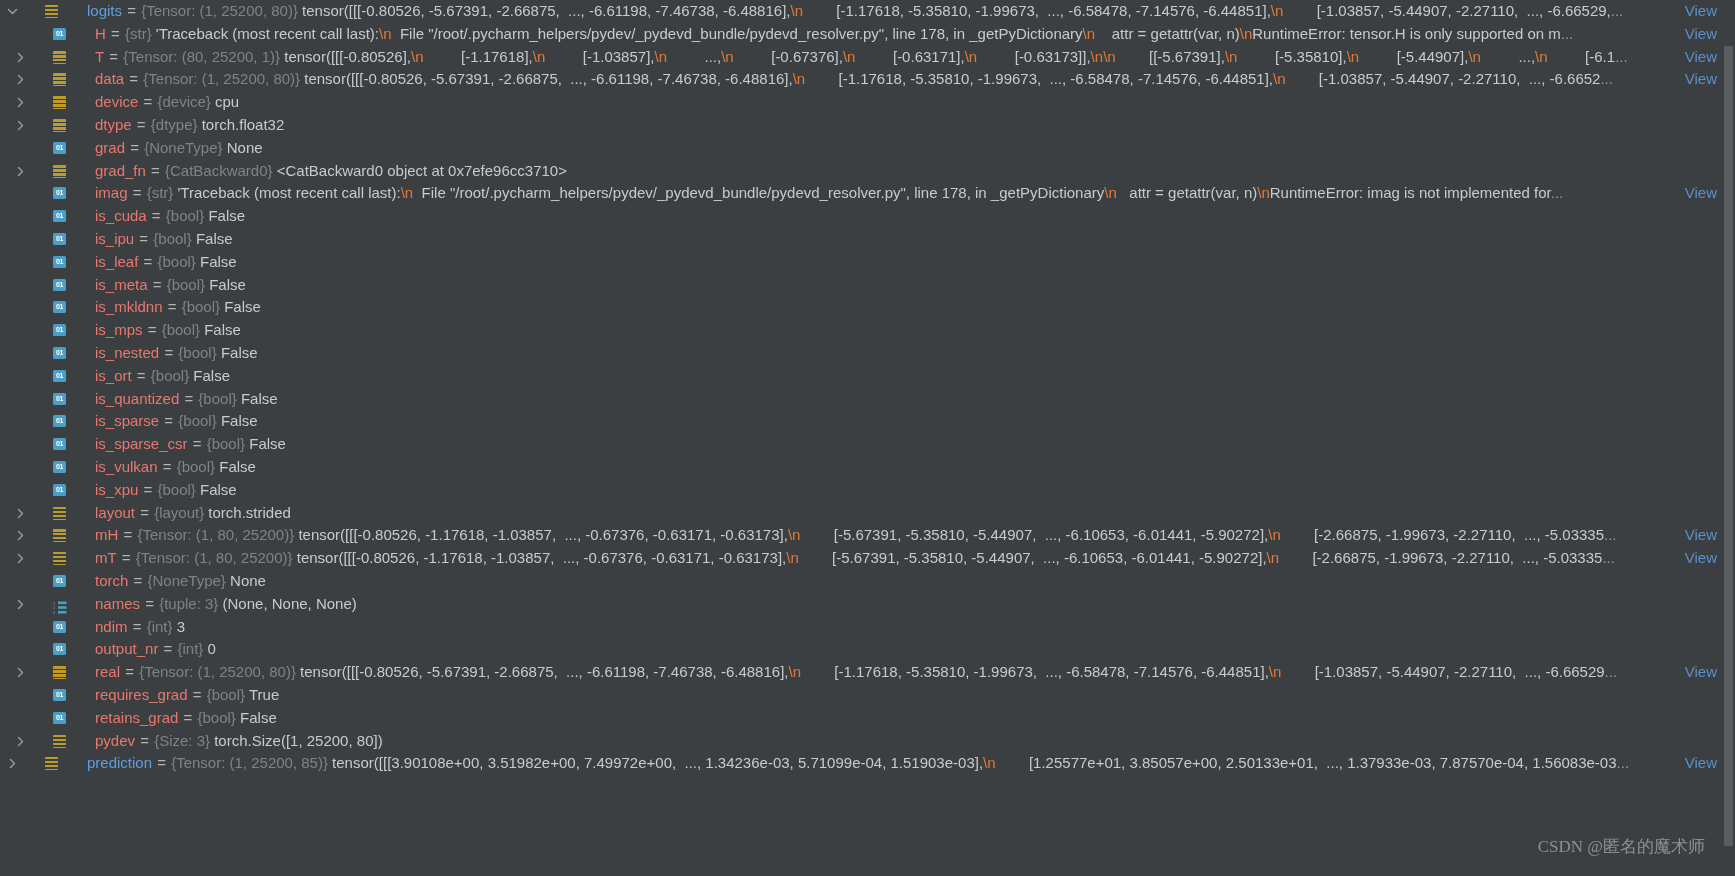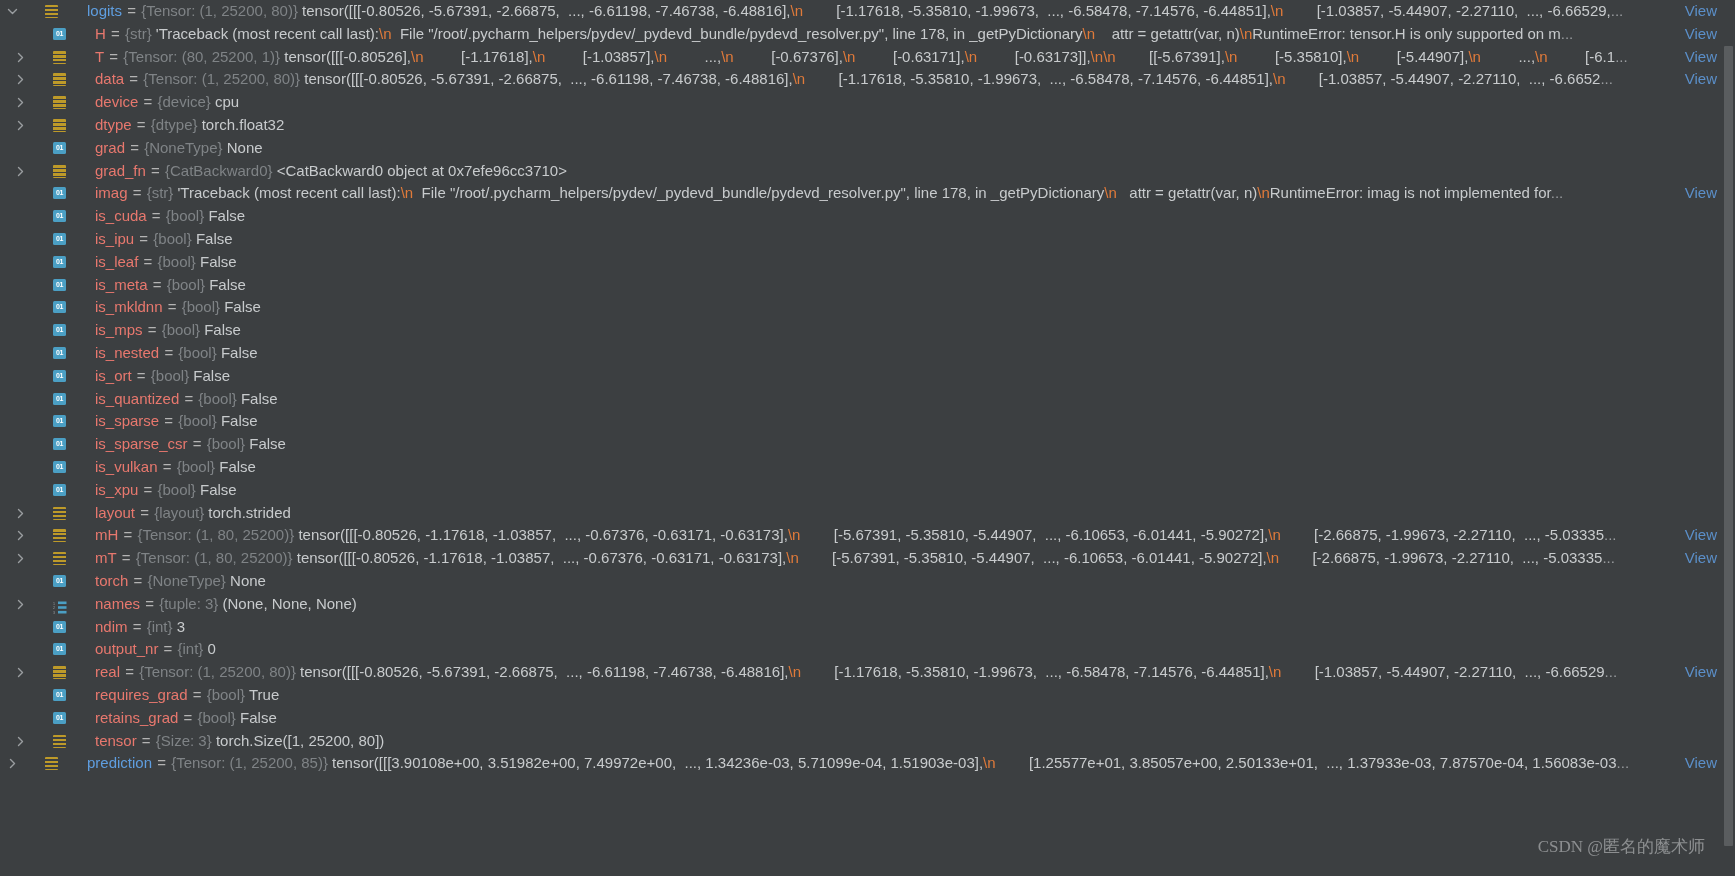--- a/index.html
+++ b/index.html
@@ -471,21 +471,21 @@
       </div>
       <div class="row ind1">
         <span class="chev">
           <svg width="11" height="11" viewBox="0 0 11 11">
             <path d="M3.5 1.5 L7.5 5.5 L3.5 9.5" fill="none" stroke="#9a9da0" stroke-width="1.4" stroke-linecap="round" stroke-linejoin="round"></path>
           </svg>
         </span>
         <span class="icon">
           <span class="ic-object"></span>
         </span>
-        <span class="txt"><span class="name">tensor</span><span class="eq"> = </span><span class="type">{Size: 3}</span> <span class="value sp">torch.Size([1, 25200, 80])</span></span>
+        <span class="txt"><span class="name">pydev</span><span class="eq"> = </span><span class="type">{Size: 3}</span> <span class="value sp">torch.Size([1, 25200, 80])</span></span>
       </div>
       <div class="row ind0">
         <span class="chev">
           <svg width="11" height="11" viewBox="0 0 11 11">
             <path d="M3.5 1.5 L7.5 5.5 L3.5 9.5" fill="none" stroke="#9a9da0" stroke-width="1.4" stroke-linecap="round" stroke-linejoin="round"></path>
           </svg>
         </span>
         <span class="icon">
           <span class="ic-object"></span>
         </span>

